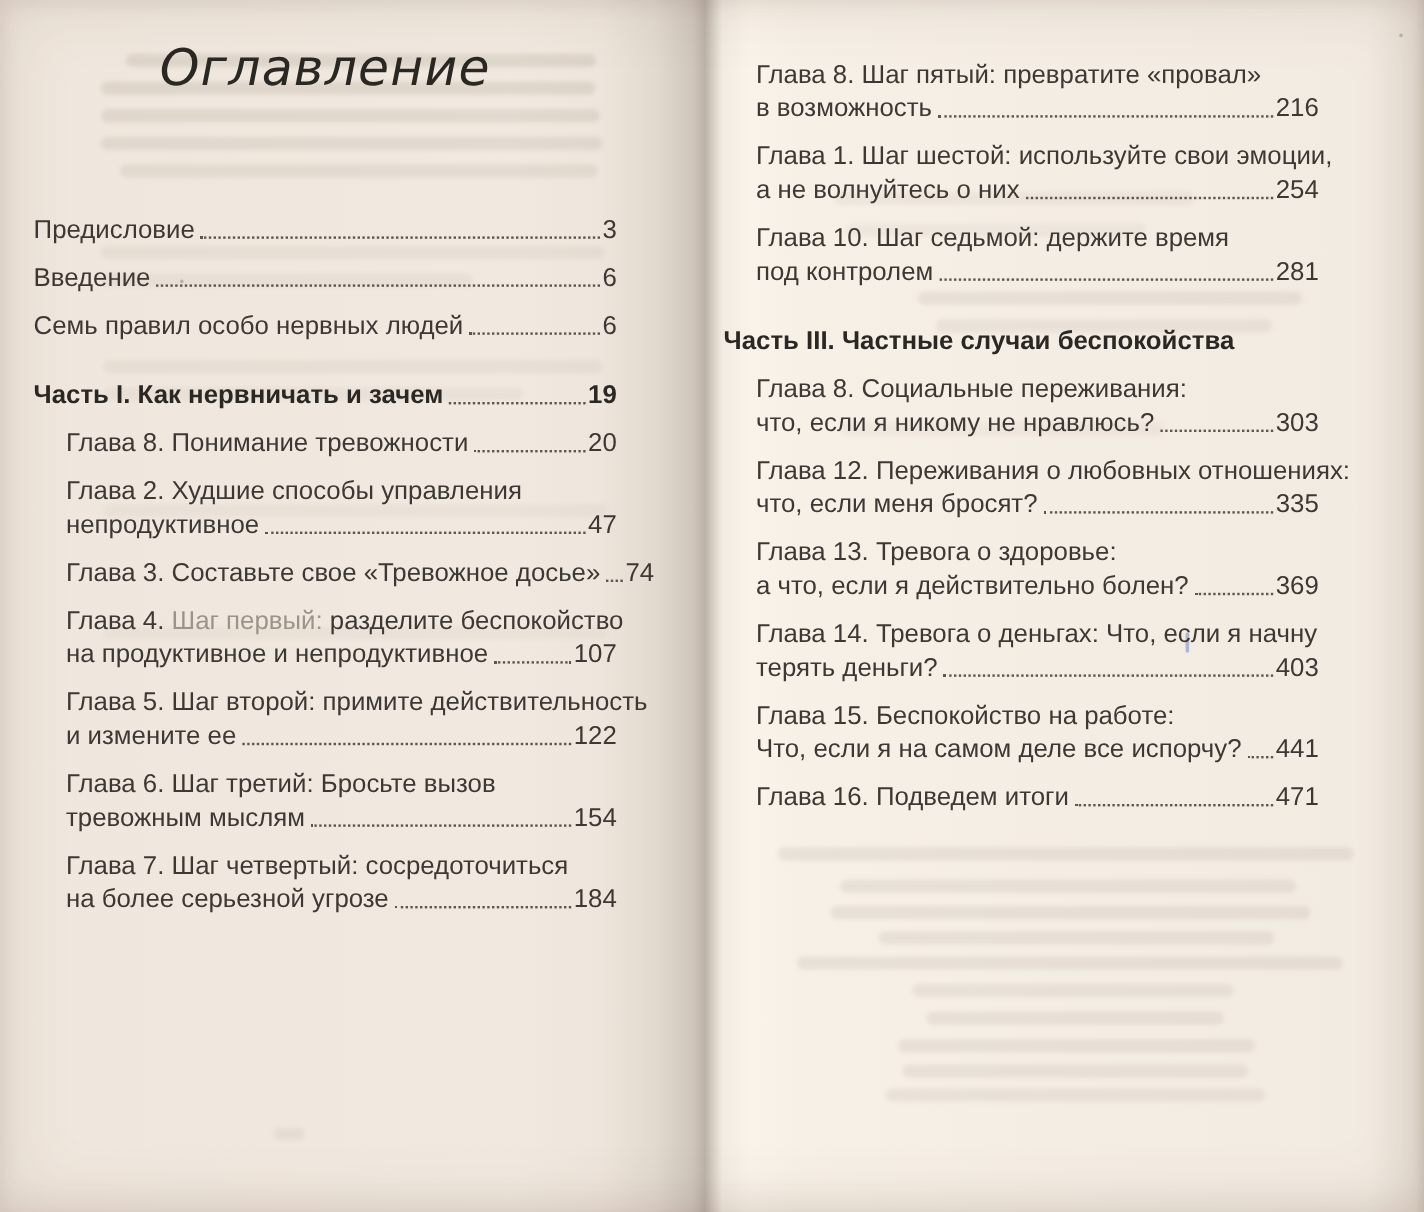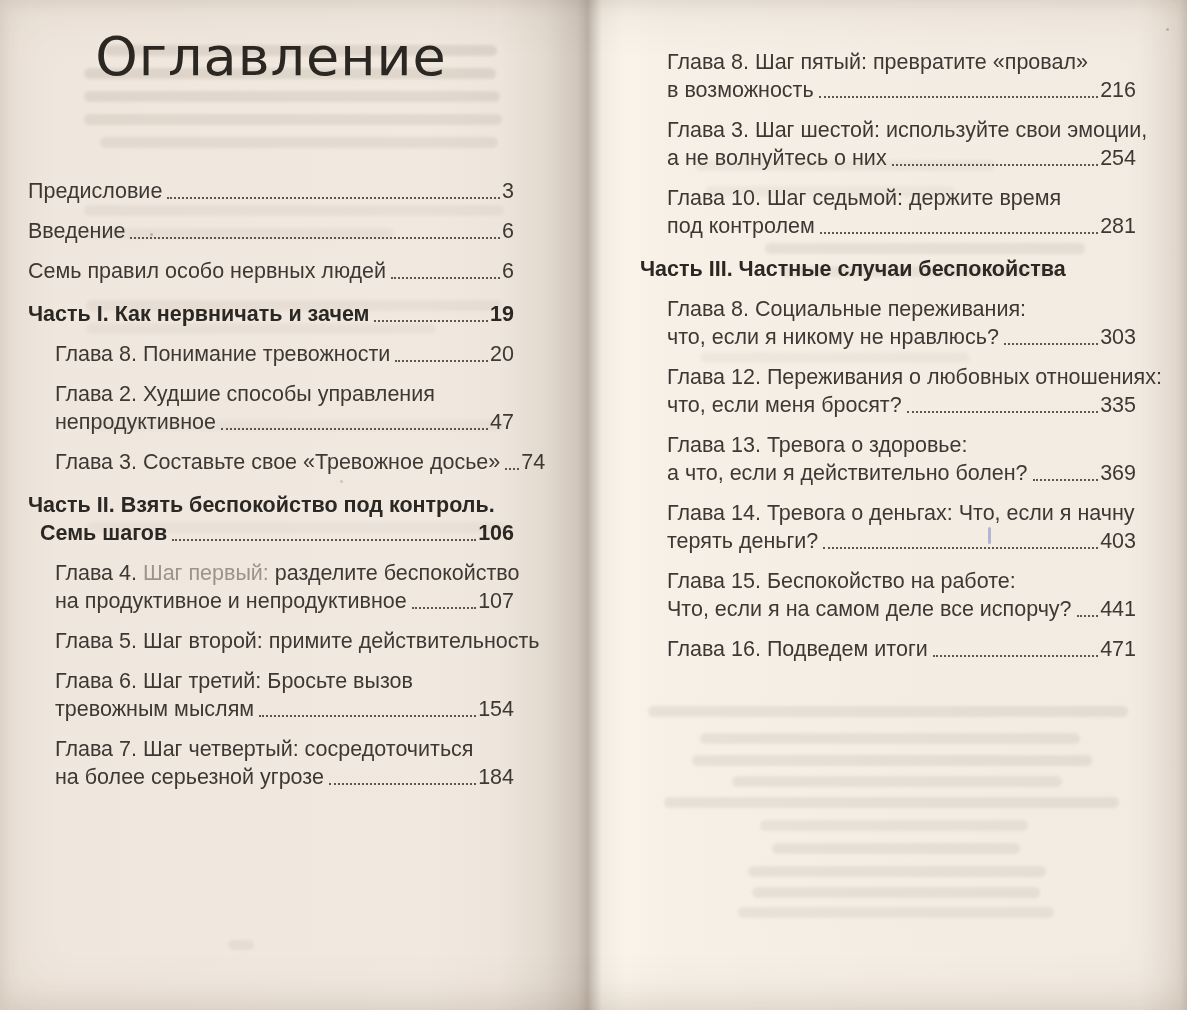--- a/index.html
+++ b/index.html
@@ -23,35 +23,35 @@
       #f2ebe2 96%,
       #e7ded4 99.4%,
       #d9d0c6 100%);
   }
   .spread::after{
     content:"";position:absolute;inset:0;pointer-events:none;
     box-shadow:inset 0 0 60px rgba(110,88,66,.14), inset 0 -10px 22px rgba(110,88,66,.08), inset 0 6px 14px rgba(110,88,66,.06);
   }
   .content{position:absolute;top:20px;}
   .content.left{left:28px;width:486px;}
-  .content.right{left:640px;width:496px;}
+  .content.right{left:603px;width:496px;}
   .toc-title{
     margin:14px 0 0 0;
     font-family:"DejaVu Sans", sans-serif;
-    font-weight:400;
-    font-size:54px;line-height:46px;
+    font-style:italic;font-weight:400;
+    font-size:42px;line-height:46px;
     letter-spacing:1px;
     text-align:center;
     color:var(--ink-bold);
   }
   .entries{position:relative;}
   .content.left  .entries{margin-top:97px;}
   .content.right .entries{margin-top:28px;}
   .entry{margin-bottom:12px;color:var(--ink);}
-  .entry.part{margin-top:15px;font-weight:700;color:var(--ink-bold);}
+  .entry.part{margin-top:30px;font-weight:700;color:var(--ink-bold);}
   .entry.chapter{padding-left:27px;}
   .line{display:flex;align-items:baseline;font-size:21.5px;line-height:28px;white-space:nowrap;}
   .line.cont{padding-left:12px;}
   .txt{flex:0 0 auto;}
   .txt .light{color:var(--ink-faded);}
   .dots{
     flex:1 1 auto;min-width:14px;align-self:flex-end;
     border-bottom:2.6px dotted var(--leader);
     margin:0 2px 6px 5px;
     opacity:.9;
@@ -150,43 +150,38 @@
             <span class="pg">47</span>
           </div>
         </div>
         <div class="entry chapter">
           <div class="line">
             <span class="txt"><span>Глава 3. Составьте свое «Тревожное досье»</span></span>
             <span class="dots"></span>
             <span class="pg">74</span>
           </div>
         </div>
-        <div class="entry part">
-          <div class="line">
-            <span class="txt"><span>Часть II. Взять беспокойство под контроль.</span></span>
-          </div>
-          <div class="line cont">
-            <span class="txt"><span>Семь шагов</span></span>
-            <span class="dots"></span>
-            <span class="pg">106</span>
-          </div>
-        </div>
         <div class="entry chapter">
           <div class="line">
             <span class="txt"><span>Глава 4. </span><span class="light">Шаг первый:</span><span> разделите беспокойство</span></span>
           </div>
           <div class="line">
             <span class="txt"><span>на продуктивное и непродуктивное</span></span>
             <span class="dots"></span>
             <span class="pg">107</span>
           </div>
         </div>
         <div class="entry chapter">
           <div class="line">
             <span class="txt"><span>Глава 5. Шаг второй: примите действительность</span></span>
+          </div>
+          <div class="line">
+            <span class="txt"><span>и измените ее</span></span>
+            <span class="dots"></span>
+            <span class="pg">122</span>
           </div>
         </div>
         <div class="entry chapter">
           <div class="line">
             <span class="txt"><span>Глава 6. Шаг третий: Бросьте вызов</span></span>
           </div>
           <div class="line">
             <span class="txt"><span>тревожным мыслям</span></span>
             <span class="dots"></span>
             <span class="pg">154</span>
@@ -212,21 +207,21 @@
             <span class="txt"><span>Глава 8. Шаг пятый: превратите «провал»</span></span>
           </div>
           <div class="line">
             <span class="txt"><span>в возможность</span></span>
             <span class="dots"></span>
             <span class="pg">216</span>
           </div>
         </div>
         <div class="entry chapter">
           <div class="line">
-            <span class="txt"><span>Глава 3. Шаг шестой: используйте свои эмоции,</span></span>
+            <span class="txt"><span>Глава 1. Шаг шестой: используйте свои эмоции,</span></span>
           </div>
           <div class="line">
             <span class="txt"><span>а не волнуйтесь о них</span></span>
             <span class="dots"></span>
             <span class="pg">254</span>
           </div>
         </div>
         <div class="entry chapter">
           <div class="line">
             <span class="txt"><span>Глава 10. Шаг седьмой: держите время</span></span>

